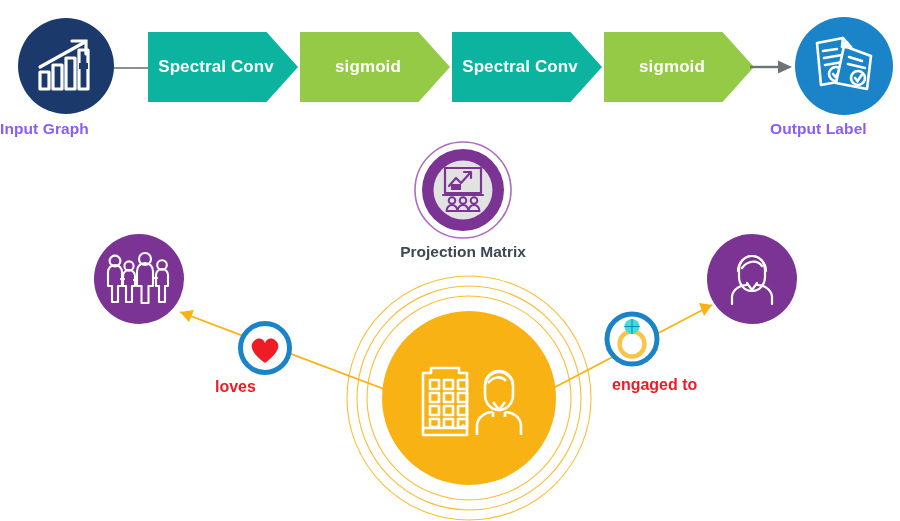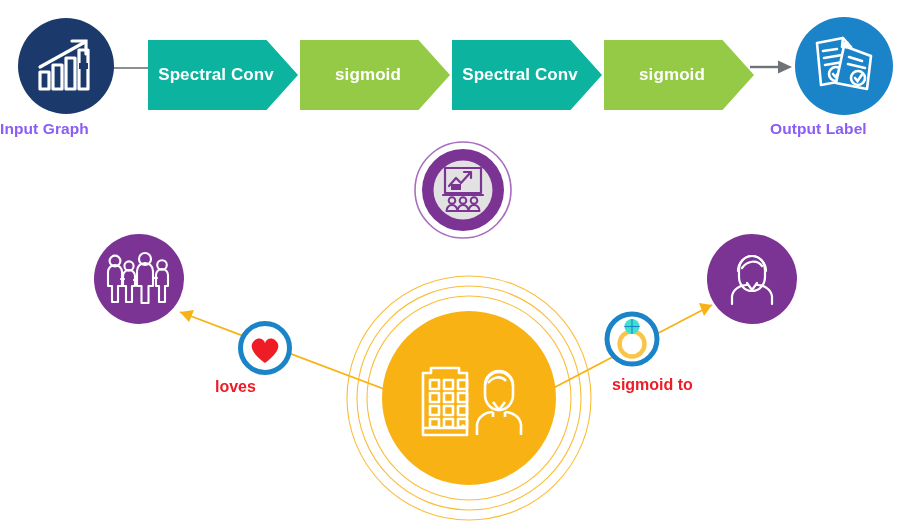--- a/index.html
+++ b/index.html
@@ -6,21 +6,21 @@
   body{width:900px;height:521px;position:relative;overflow:hidden;
        font-family:"Liberation Sans","DejaVu Sans",sans-serif;}
   #stage{position:absolute;left:0;top:0;width:900px;height:521px;}
   .abs{position:absolute;}
 
   
   .pipe-circle{border-radius:50%;display:flex;align-items:center;justify-content:center;}
   .node-label{font-size:15.5px;font-weight:bold;color:#8b5cf6;text-align:left;
               letter-spacing:.1px;white-space:nowrap;}
   .chev{display:flex;align-items:center;justify-content:center;
-        color:#ffffff;font-size:17px;font-weight:bold;letter-spacing:.1px;margin-top:8px;}
+        color:#ffffff;font-size:17px;font-weight:bold;letter-spacing:.1px;}
   .chev span{position:relative;left:-7px;}
   .connector{background:#8b8f94;}
 
   
   .circ{border-radius:50%;display:flex;align-items:center;justify-content:center;}
   .rel-label{font-size:16px;font-weight:bold;color:#ee1c25;text-align:left;
              white-space:nowrap;}
   .proj-label{font-size:15.5px;font-weight:bold;color:#3d4852;text-align:center;
               white-space:nowrap;}
   svg{display:block;overflow:visible;}
@@ -118,20 +118,21 @@
       <g fill="none" stroke="#7b3494" stroke-width="2" stroke-linejoin="round">
         <circle cx="39" cy="60.5" r="3.3"></circle>
         <path d="M33.5 71 a5.5 6 0 0 1 11 0 z"></path>
         <circle cx="50" cy="60.5" r="3.3"></circle>
         <path d="M44.5 71 a5.5 6 0 0 1 11 0 z"></path>
         <circle cx="61" cy="60.5" r="3.3"></circle>
         <path d="M55.5 71 a5.5 6 0 0 1 11 0 z"></path>
       </g>
     </svg>
   </div>
+  <div class="abs proj-label" style="left:383px;top:243px;width:160px;">Projection Matrix</div>
 
   <div class="abs" style="left:0;top:0;width:900px;height:521px;pointer-events:none;">
     <svg width="900" height="521" viewBox="0 0 900 521">
 
       <g fill="none" stroke="#f9b214" stroke-width="1.1" opacity="0.85">
         <circle cx="469" cy="398" r="102"></circle>
         <circle cx="469" cy="398" r="112"></circle>
         <circle cx="469" cy="398" r="122"></circle>
       </g>
 
@@ -227,15 +228,15 @@
     <svg width="60" height="60" viewBox="0 0 60 60">
       <circle cx="30" cy="30" r="25" fill="#ffffff" stroke="#1b84c8" stroke-width="5"></circle>
       <circle cx="30" cy="35" r="12.5" fill="none" stroke="#f9c44a" stroke-width="4.4"></circle>
       <circle cx="30" cy="17.5" r="7.6" fill="#3fe0d0"></circle>
       <g stroke="#1b84c8" stroke-width="1.1">
         <line x1="22.4" y1="17.5" x2="37.6" y2="17.5"></line>
         <line x1="30" y1="9.9" x2="30" y2="25.1"></line>
       </g>
     </svg>
   </div>
-  <div class="abs rel-label" style="left:612px;top:376px;width:140px;">sigmoid to</div>
+  <div class="abs rel-label" style="left:612px;top:376px;width:140px;">engaged to</div>
 
 </div>
 
 </body></html>

